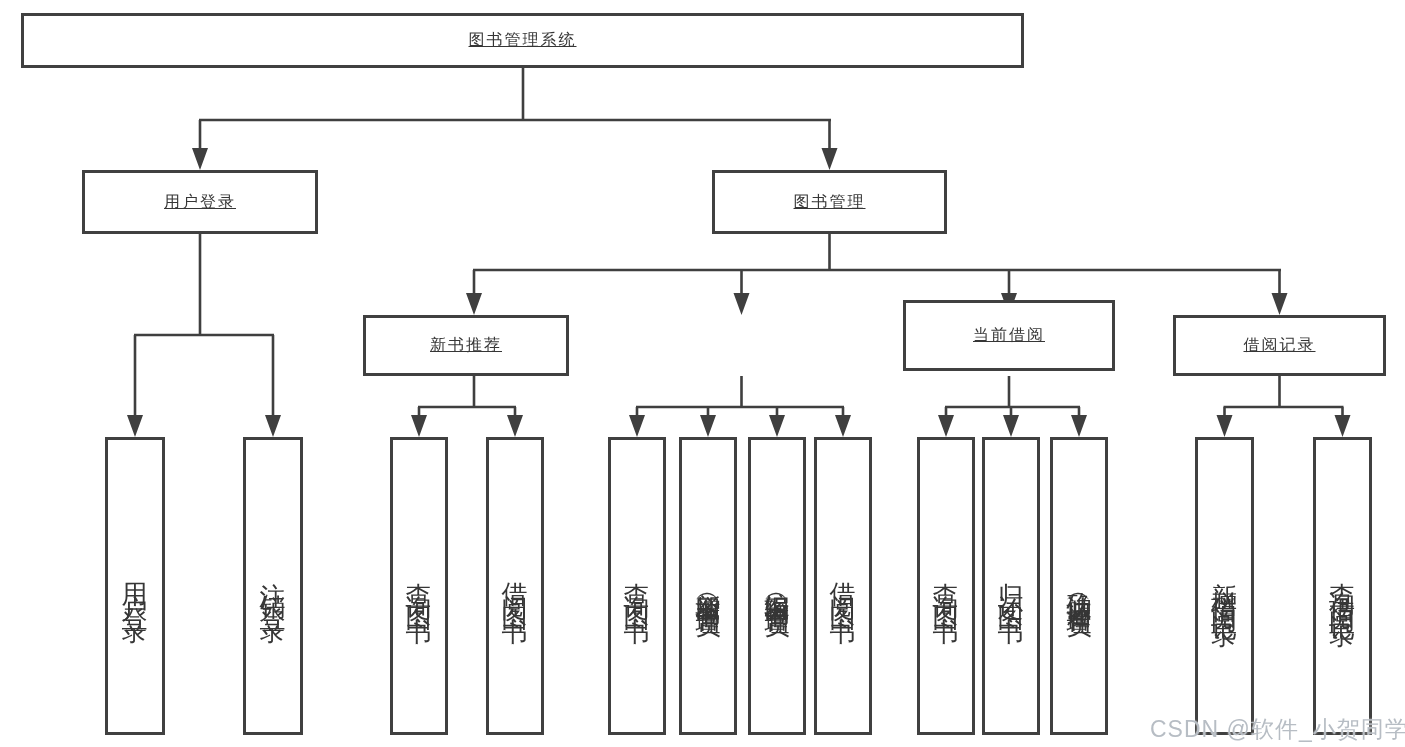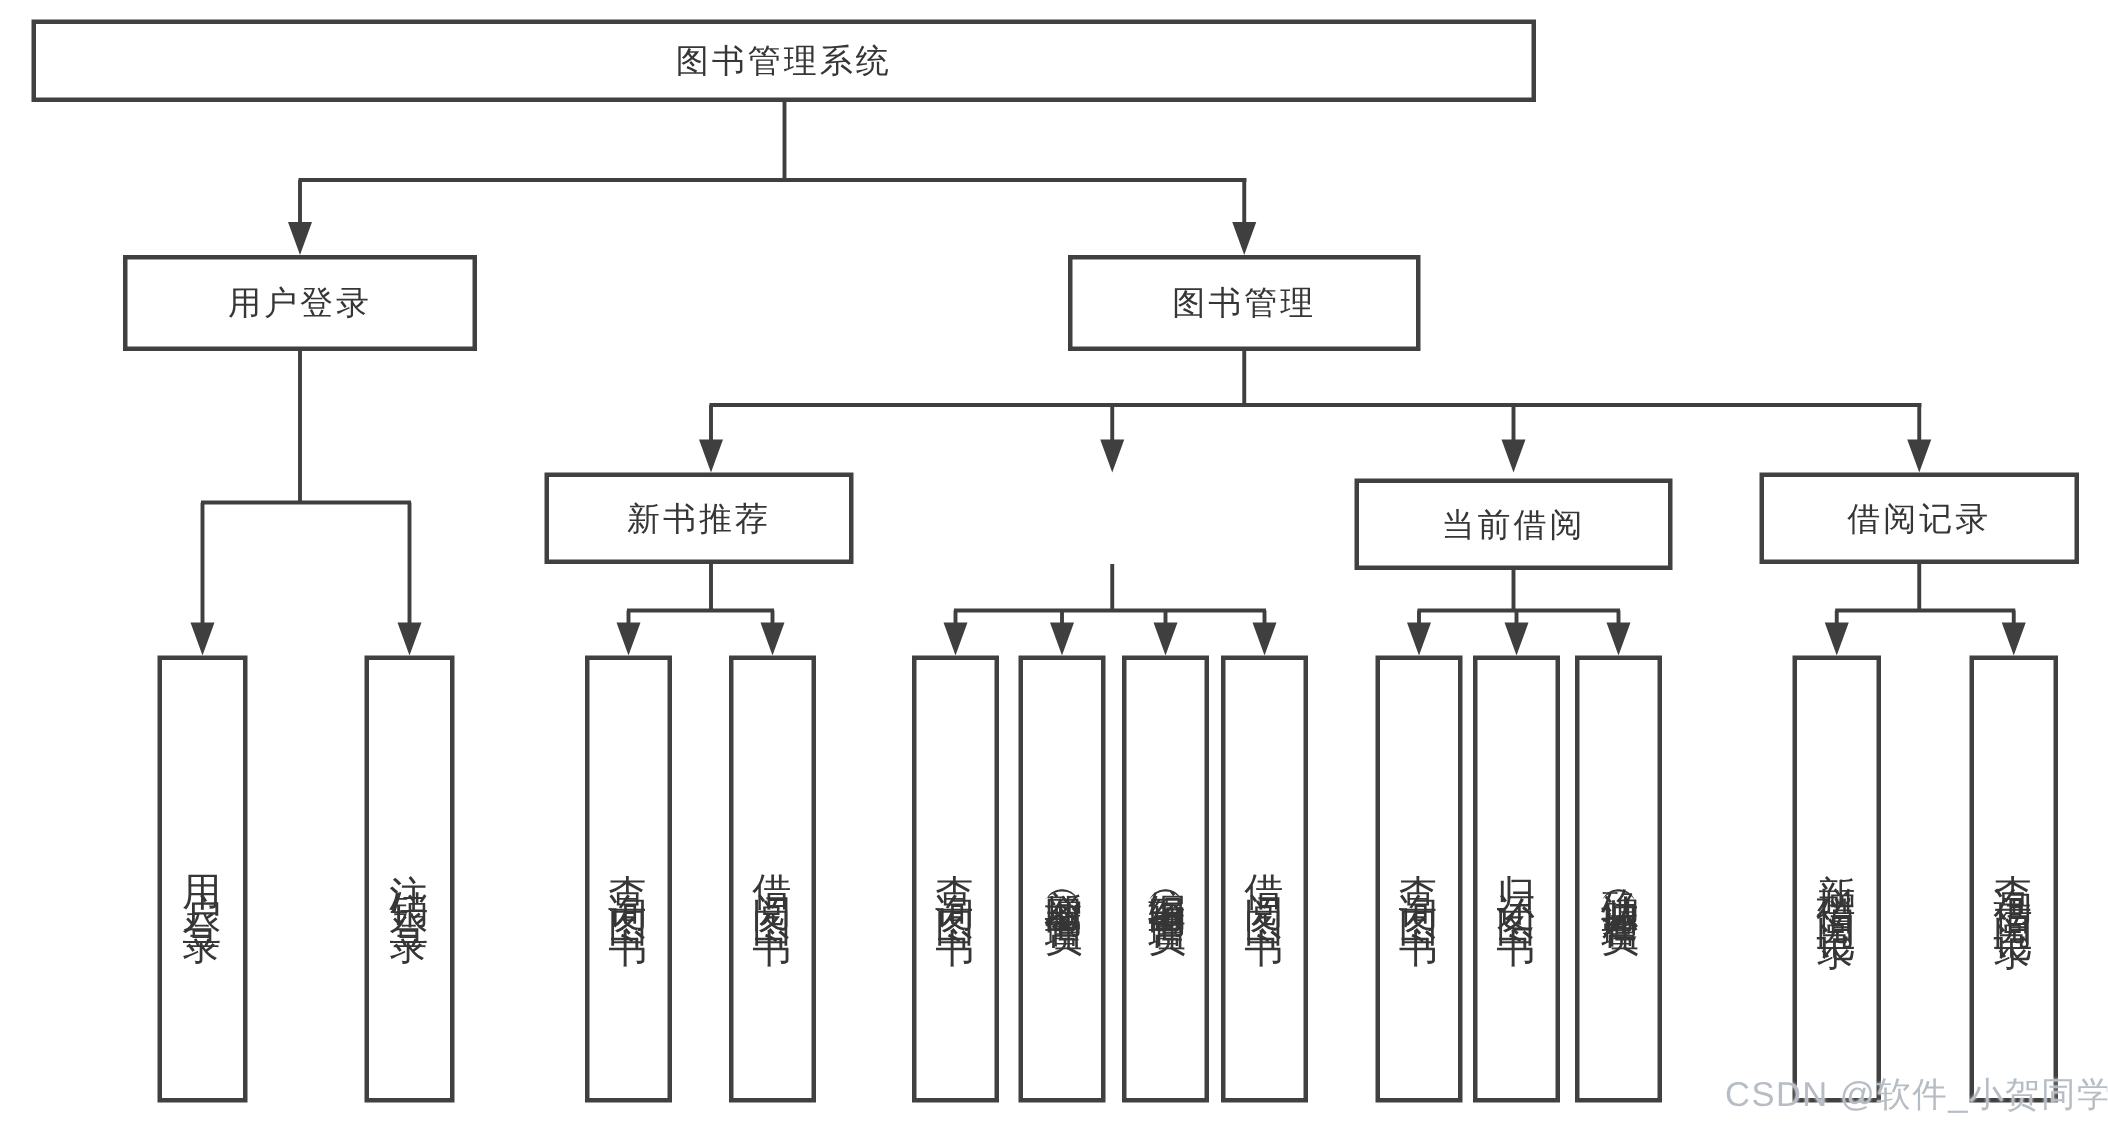--- a/index.html
+++ b/index.html
@@ -26,22 +26,23 @@
     box-sizing: border-box;
     border: 3px solid #404040;
     background: #ffffff;
     color: #363636;
     display: flex;
     align-items: center;
     justify-content: center;
     text-align: center;
   }
   .h-node {
-    font-size: 22px;
+    font-size: 16px;
     letter-spacing: 2px;
+    text-decoration: underline;
   }
   .leaf {
     font-size: 26px;
   }
   .leaf .v-text {
     writing-mode: vertical-rl;
     letter-spacing: 12px;
     line-height: 1;
     white-space: nowrap;
   }
@@ -131,21 +132,21 @@
   <div class="node h-node" style="left:82px;top:170px;width:236px;height:64px">
     <span>用户登录</span>
   </div>
   <div class="node h-node" style="left:712px;top:170px;width:235px;height:64px">
     <span>图书管理</span>
   </div>
 
   <div class="node h-node" style="left:363px;top:315px;width:206px;height:61px">
     <span>新书推荐</span>
   </div>
-  <div class="node h-node" style="left:903px;top:319px;width:212px;height:61px">
+  <div class="node h-node" style="left:903px;top:300px;width:212px;height:71px">
     <span>当前借阅</span>
   </div>
   <div class="node h-node" style="left:1173px;top:315px;width:213px;height:61px">
     <span>借阅记录</span>
   </div>
 
   <div class="node leaf" style="left:105px;top:437px;width:60px;height:298px">
     <span class="v-text">用户登录</span>
   </div>
   <div class="node leaf" style="left:243px;top:437px;width:60px;height:298px">

